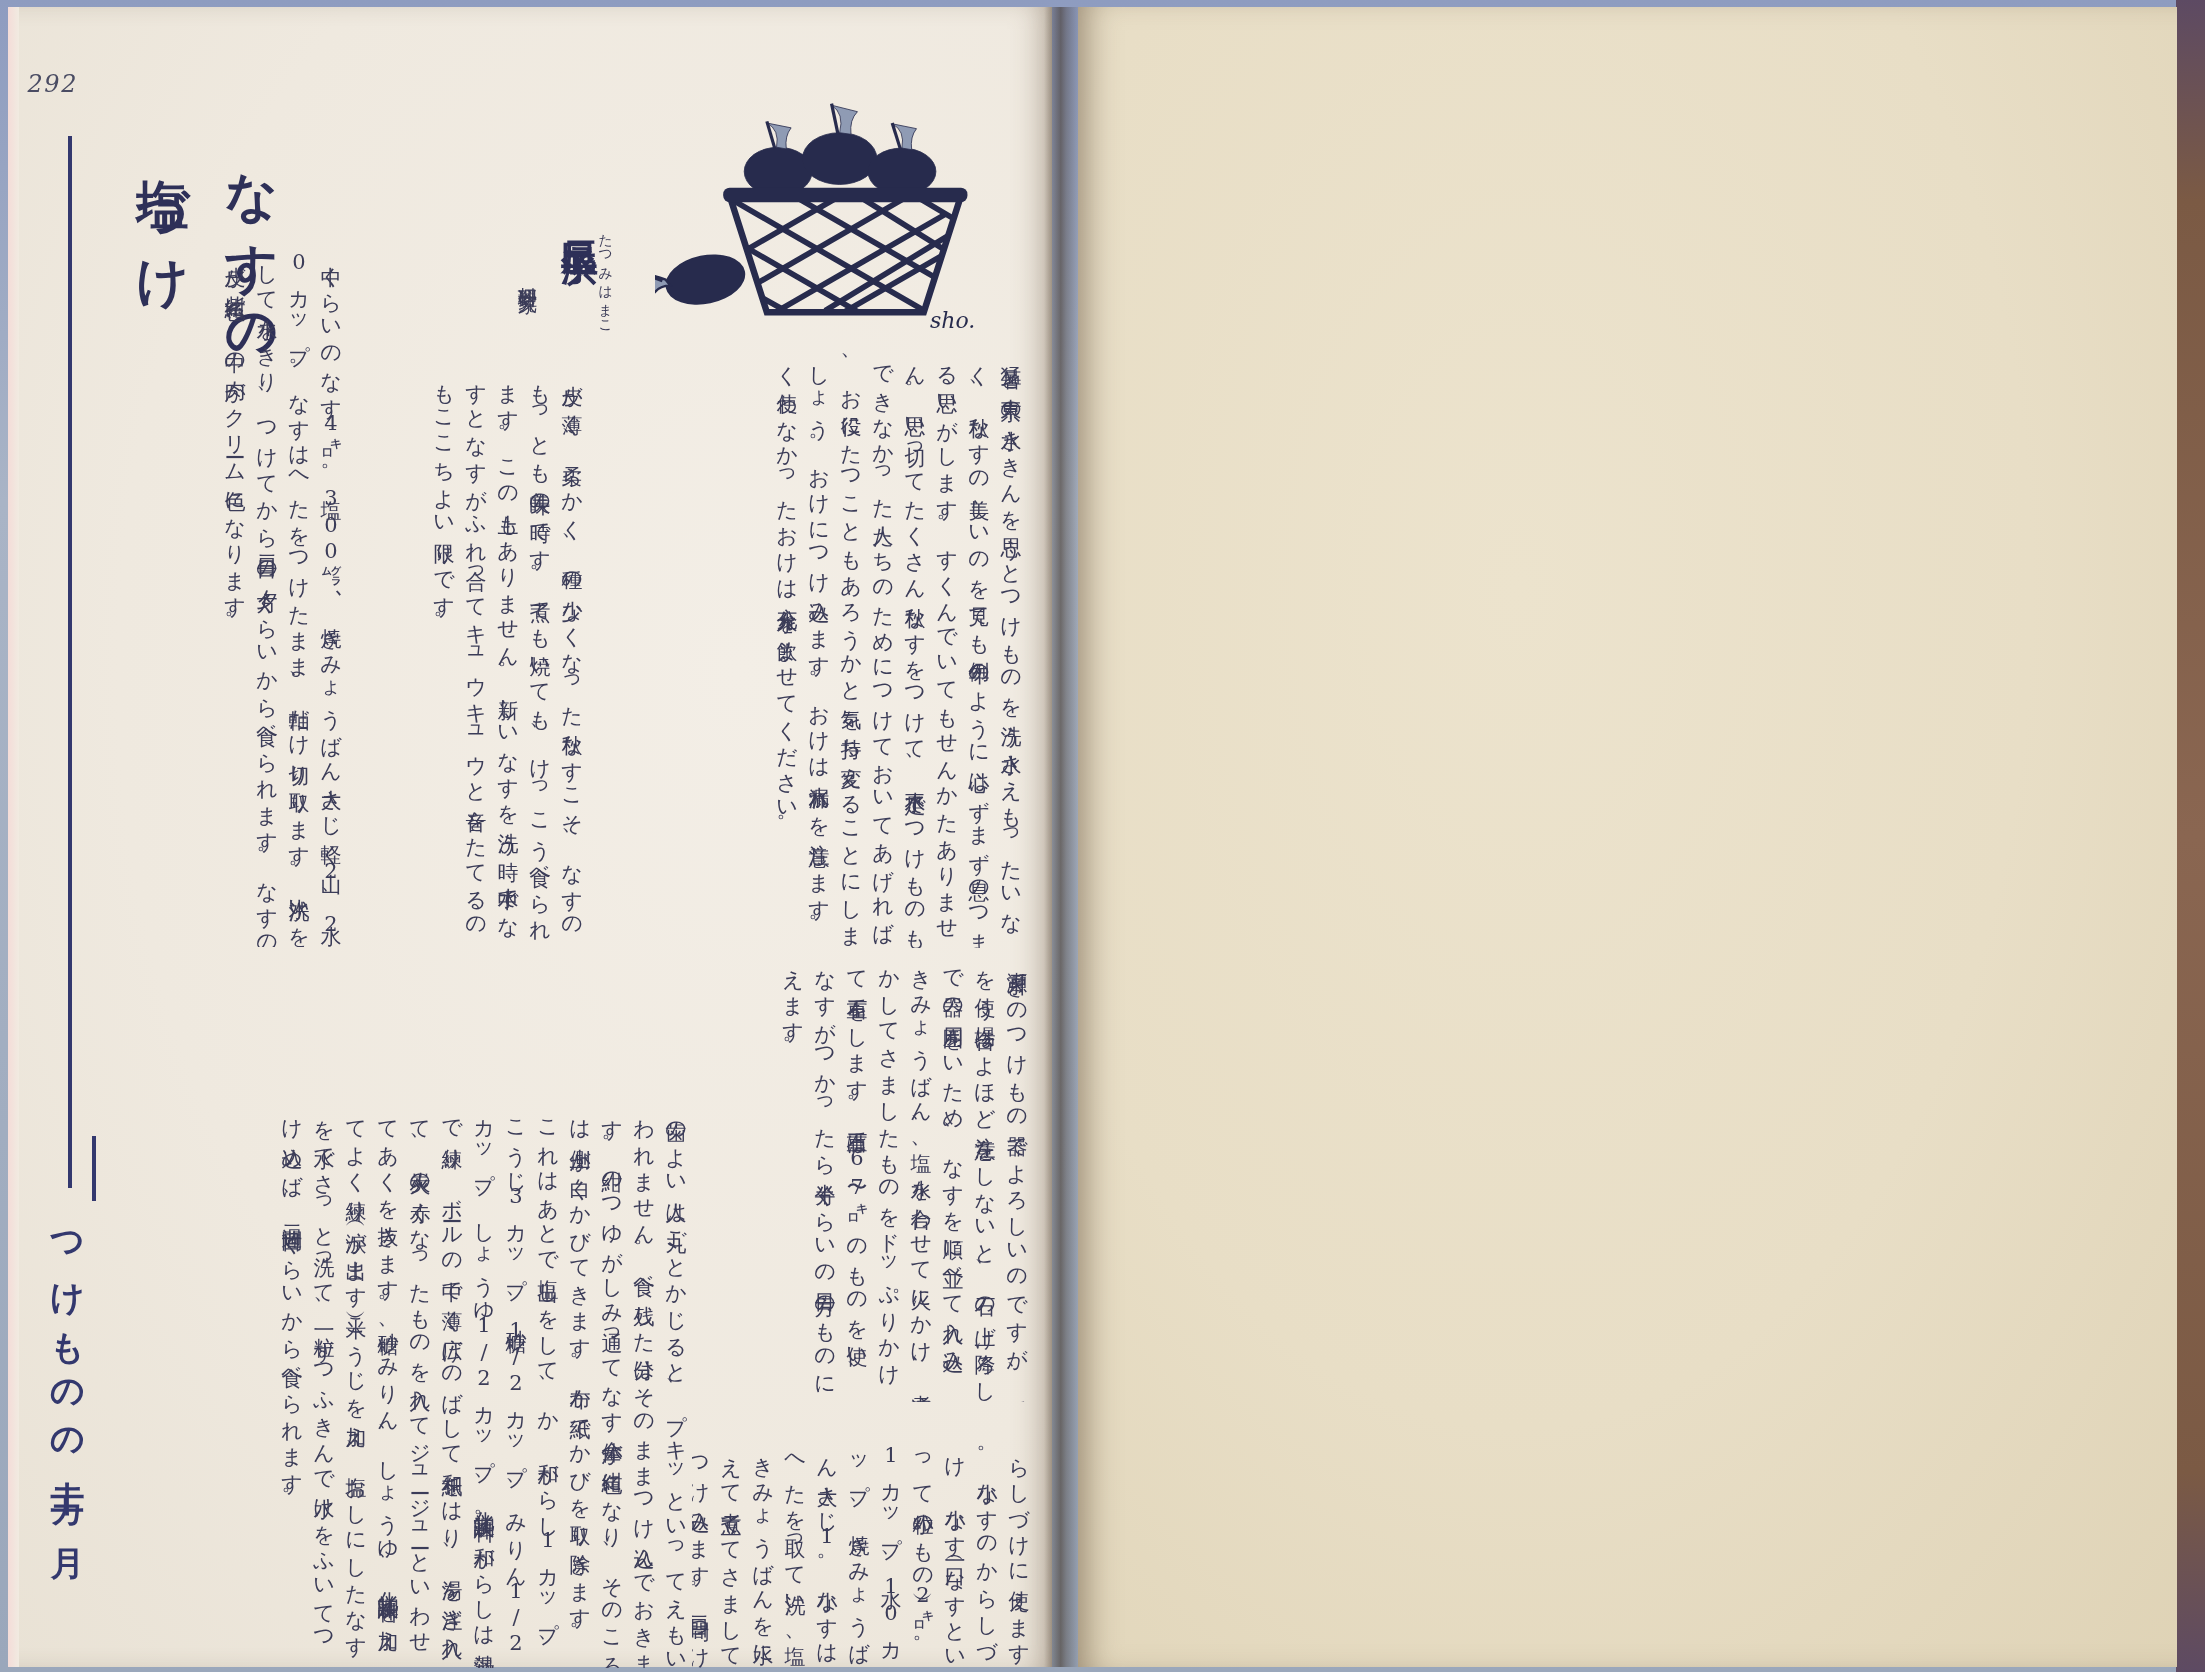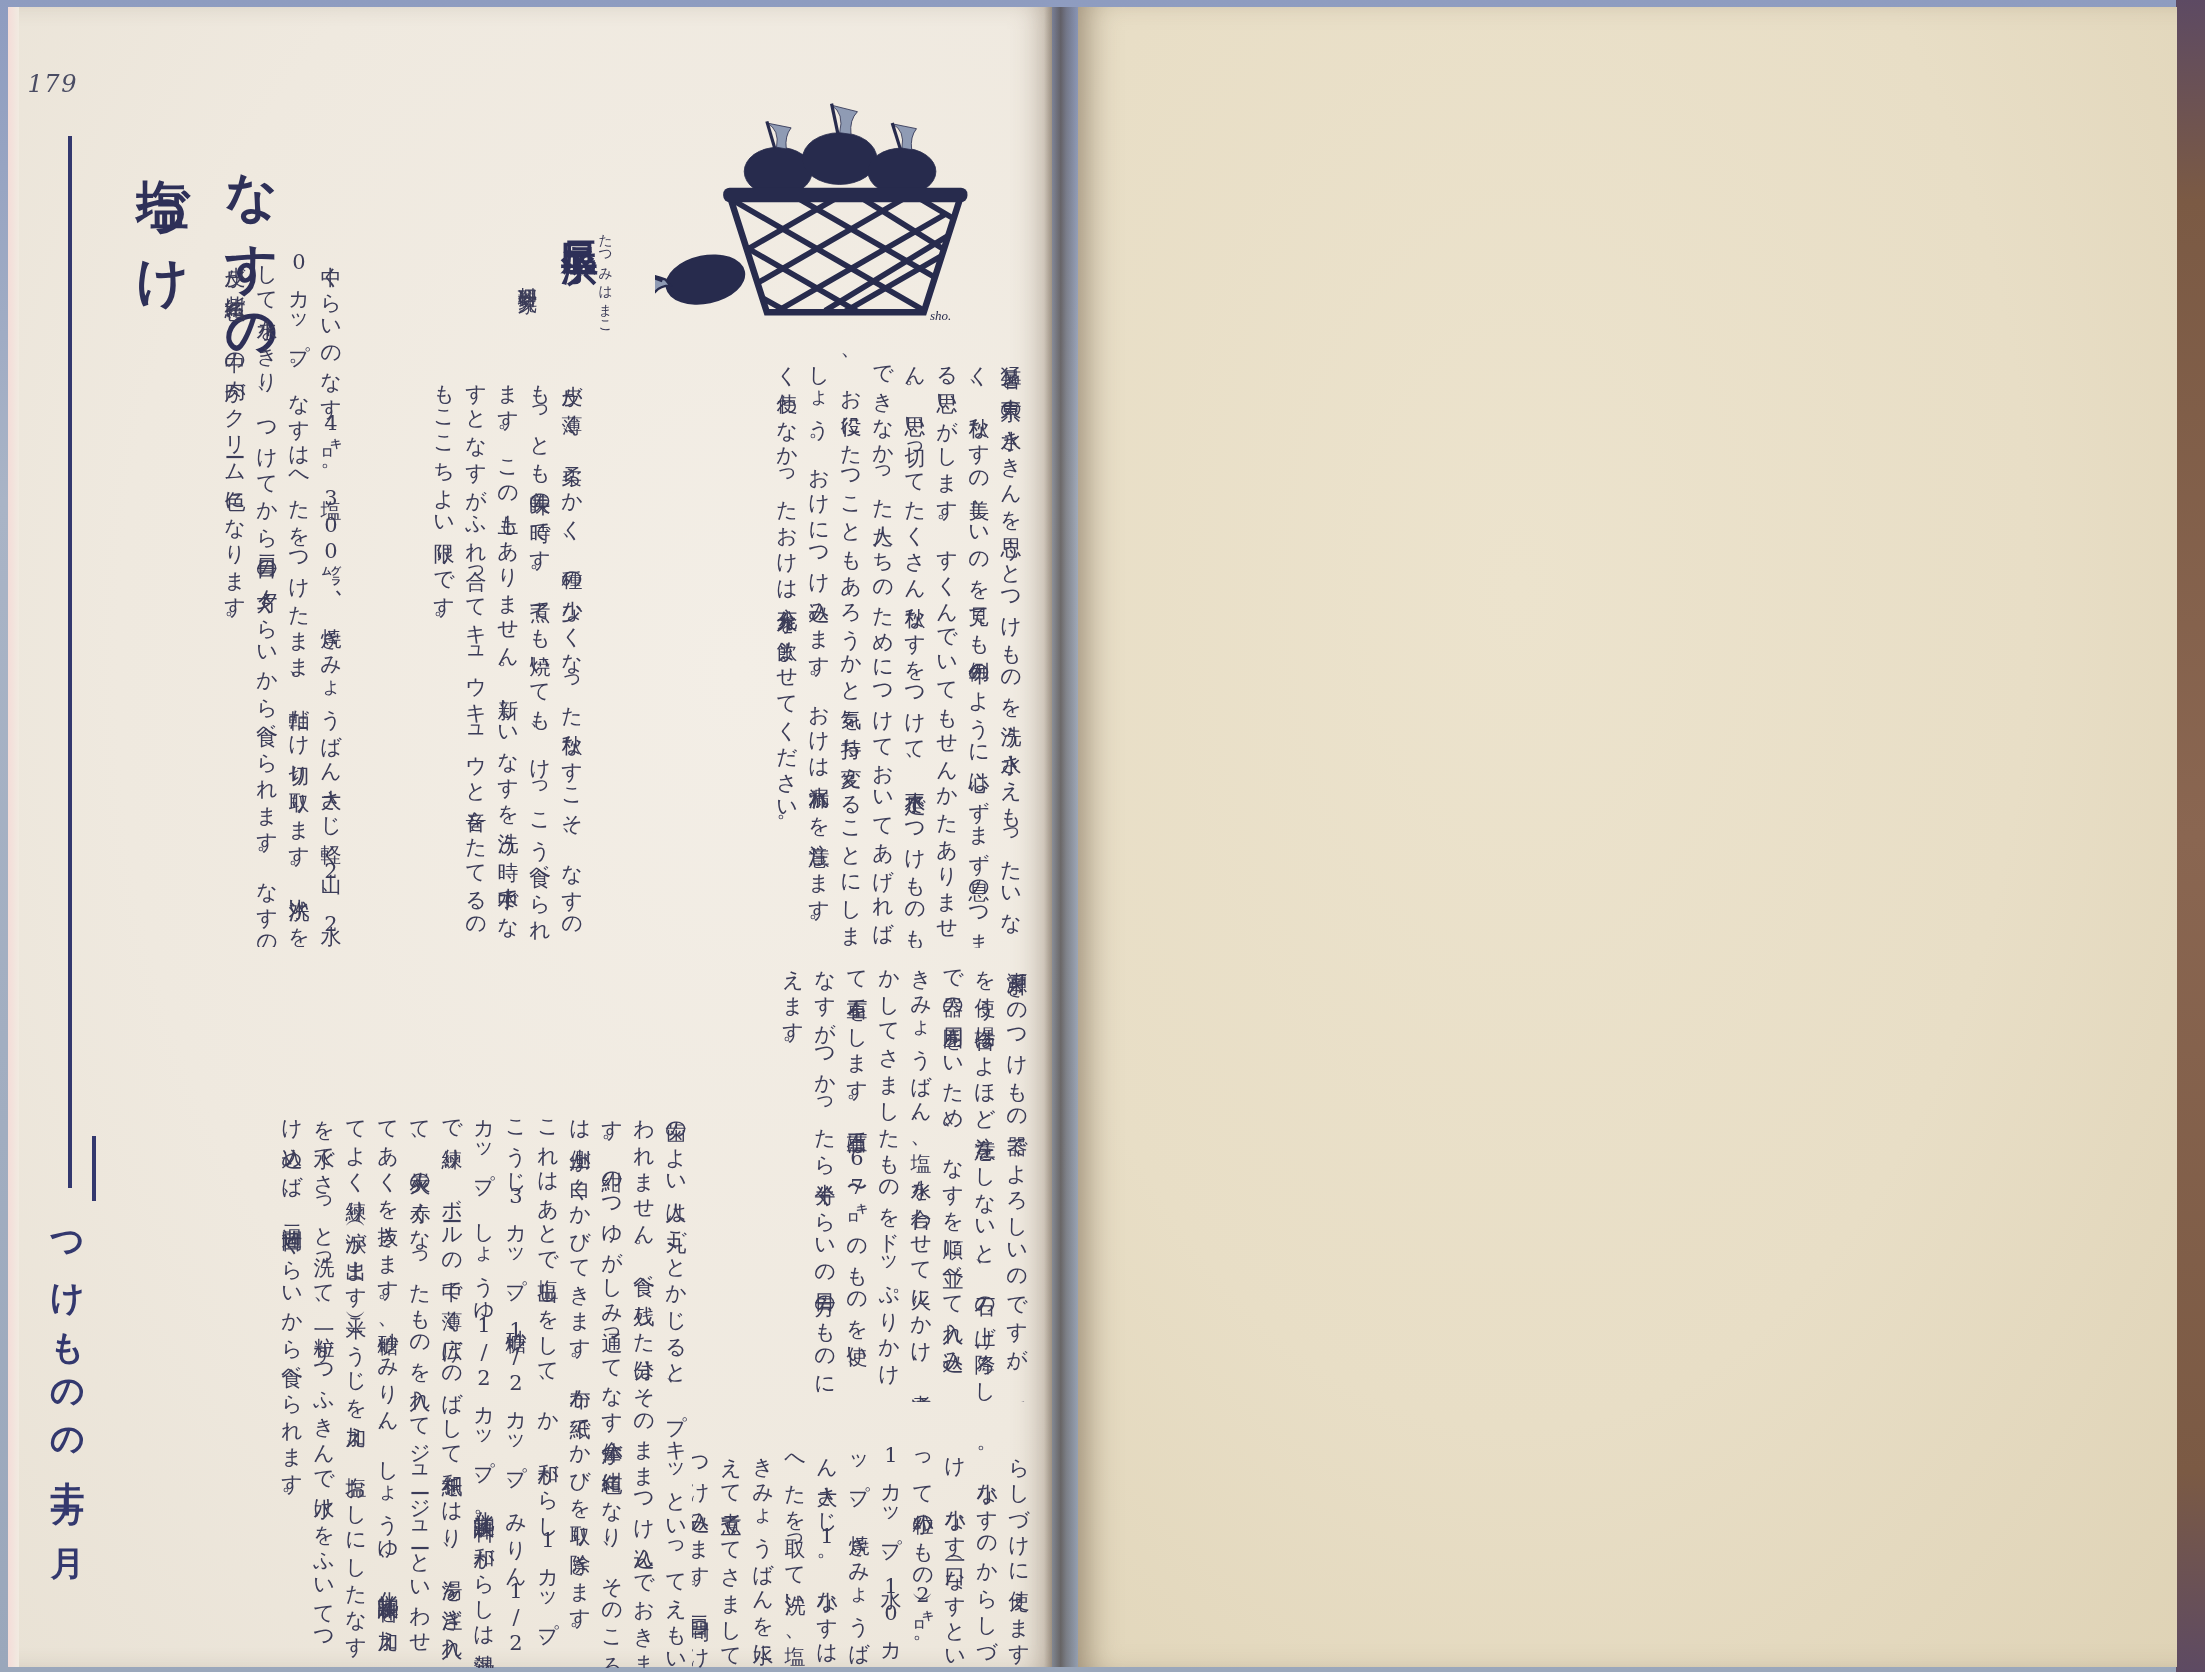--- a/index.html
+++ b/index.html
@@ -49,29 +49,29 @@
   .body-l{font-size:21px;line-height:32px;letter-spacing:2.4px;}
   #blkA{left:605px;top:344px;width:414px;height:597px;}
   #blkB{left:341px;top:362px;width:239px;height:579px;}
   #blkC{left:188px;top:243px;width:151px;height:697px;}
   #blkD1{left:629px;top:948px;width:396px;height:447px;}
   #blkD2{left:684px;top:1436px;width:343px;height:225px;}
   #blkD3{left:120px;top:1098px;width:564px;height:563px;}
 
   
   #illo{position:absolute;left:647px;top:61px;width:324px;height:275px;}
-  #illo-sig{position:absolute;left:922px;top:301px;font-style:italic;font-size:13px;color:#272b4d;font-family:Liberation Serif, serif;}
+  #illo-sig{position:absolute;left:922px;top:301px;font-style:italic;font-size:22px;color:#272b4d;}
   .body-r{font-size:21px;line-height:33px;letter-spacing:2.4px;}
   #rb9{left:1116px;top:1007px;width:1045px;height:657px;}
 </style>
 </head>
 <body>
 
 <div class="page" id="left-page">
-  <div class="pagenum" id="pn-left">179</div>
+  <div class="pagenum" id="pn-left">292</div>
 
   <div id="rule-left"></div>
   <div id="rule-series"></div>
 
   <div class="v" id="series-title">つけものの十二カ月</div>
 
   <div class="v title-col" id="title-c1">なすの</div>
   <div class="v title-col" id="title-c2">塩づけ</div>
 
   <div class="v lp" id="author-furi">たつみはまこ</div>

